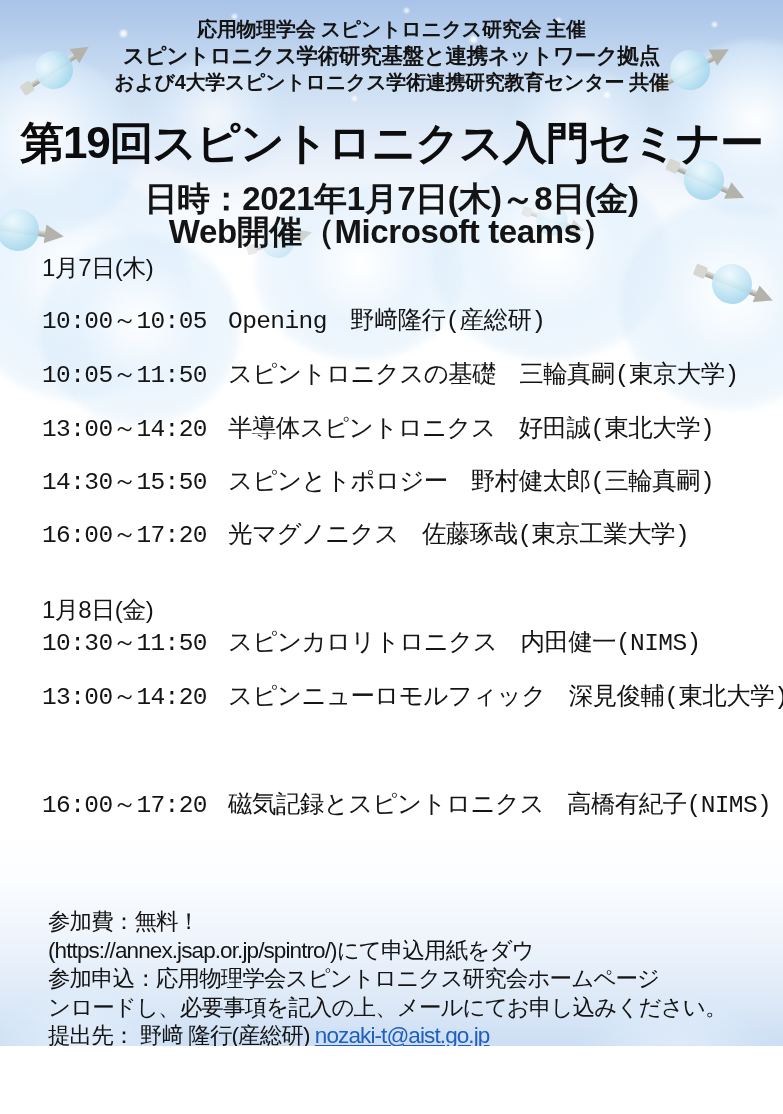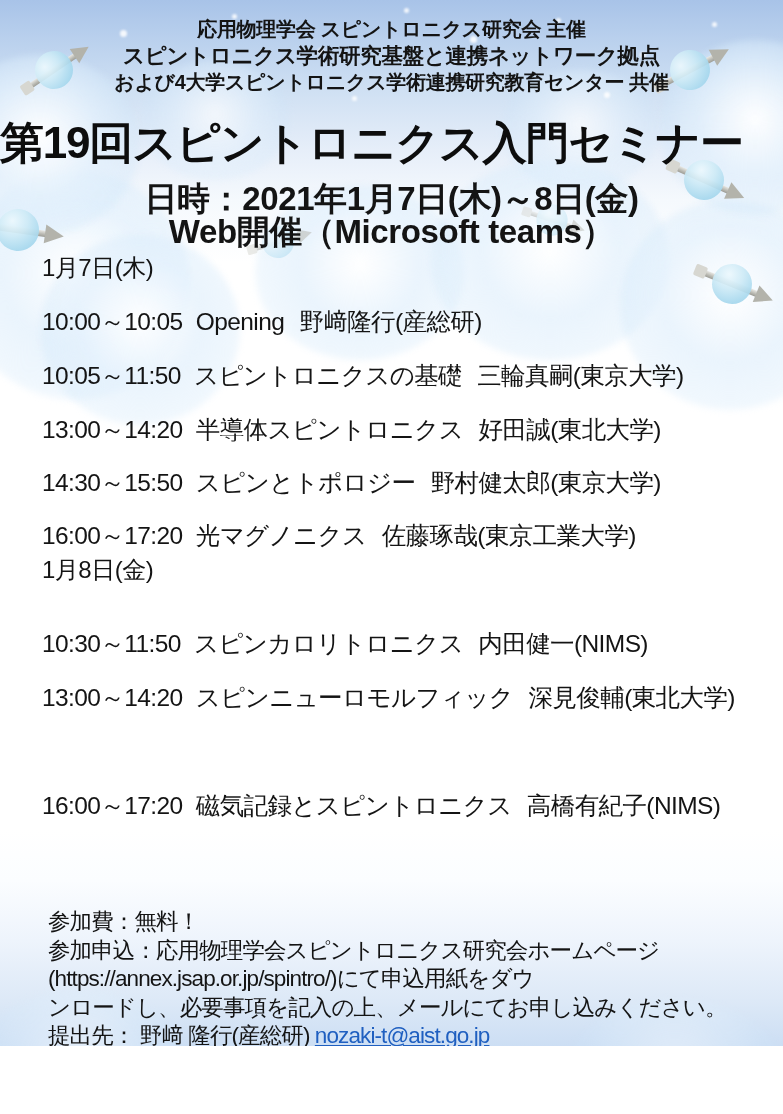--- a/index.html
+++ b/index.html
@@ -122,20 +122,21 @@
   .org-line { display: block; white-space: nowrap; }
   .org-line.l1 { font-size: 20px; }
   .org-line.l2 { font-size: 21.5px; }
   .org-line.l3 { font-size: 20px; }
 
   .main-title {
     position: absolute;
     top: 117px;
     left: 0;
     width: 783px;
+    text-align: center;
     font-size: 44px;
     line-height: 52px;
     font-weight: bold;
     letter-spacing: -1.2px;
     color: #0d0d0d;
     white-space: nowrap;
   }
 
   .when {
     position: absolute;
@@ -162,20 +163,21 @@
   }
 
   .session {
     position: absolute;
     left: 42px;
     font-size: 24.5px;
     line-height: 31px;
     font-weight: normal;
     letter-spacing: -0.6px;
     white-space: nowrap;
+    font-family: Liberation Mono, monospace;
   }
   .session .time { margin-right: 7px; }
   .session .topic { margin-right: 9px; }
   .session .speaker { }
 
   .closing {
     position: absolute;
     left: 42px;
     top: 858px;
     font-size: 24.5px;
@@ -315,50 +317,50 @@
       <span class="speaker">三輪真嗣(東京大学)</span>
     </div>
     <div class="session" style="top:414px;">
       <span class="time">13:00～14:20</span>
       <span class="topic">半導体スピントロニクス</span>
       <span class="speaker">好田誠(東北大学)</span>
     </div>
     <div class="session" style="top:467px;">
       <span class="time">14:30～15:50</span>
       <span class="topic">スピンとトポロジー</span>
-      <span class="speaker">野村健太郎(東京大学)</span>
+      <span class="speaker">野村健太郎(三輪真嗣)</span>
     </div>
     <div class="session" style="top:520px;">
       <span class="time">16:00～17:20</span>
       <span class="topic">光マグノニクス</span>
       <span class="speaker">佐藤琢哉(東京工業大学)</span>
     </div>
 
-    <div class="day-head" style="top:555px;">1月8日(金)</div>
+    <div class="day-head" style="top:595px;">1月8日(金)</div>
 
     <div class="session" style="top:628px;">
       <span class="time">10:30～11:50</span>
       <span class="topic">スピンカロリトロニクス</span>
       <span class="speaker">内田健一(NIMS)</span>
     </div>
     <div class="session" style="top:682px;">
       <span class="time">13:00～14:20</span>
       <span class="topic">スピンニューロモルフィック</span>
       <span class="speaker">深見俊輔(東北大学)</span>
     </div>
     <div class="session" style="top:790px;">
       <span class="time">16:00～17:20</span>
       <span class="topic">磁気記録とスピントロニクス</span>
       <span class="speaker">高橋有紀子(NIMS)</span>
     </div>
 
 
     <div class="footer">
       <span class="fline">参加費：無料！</span>
+      <span class="fline">(https://annex.jsap.or.jp/spintro/)にて申込用紙をダウ</span>
       <span class="fline">参加申込：応用物理学会スピントロニクス研究会ホームページ</span>
-      <span class="fline">(https://annex.jsap.or.jp/spintro/)にて申込用紙をダウ</span>
       <span class="fline">ンロードし、必要事項を記入の上、メールにてお申し込みください。</span>
       <span class="fline"><span>提出先：  野﨑 隆行(産総研)  </span><a class="email" href="#">nozaki-t@aist.go.jp</a></span>
       <span class="deadline">締め切り：2020年12月24日</span>
     </div>
 
   </div>
 </div>
 
 </body></html>

